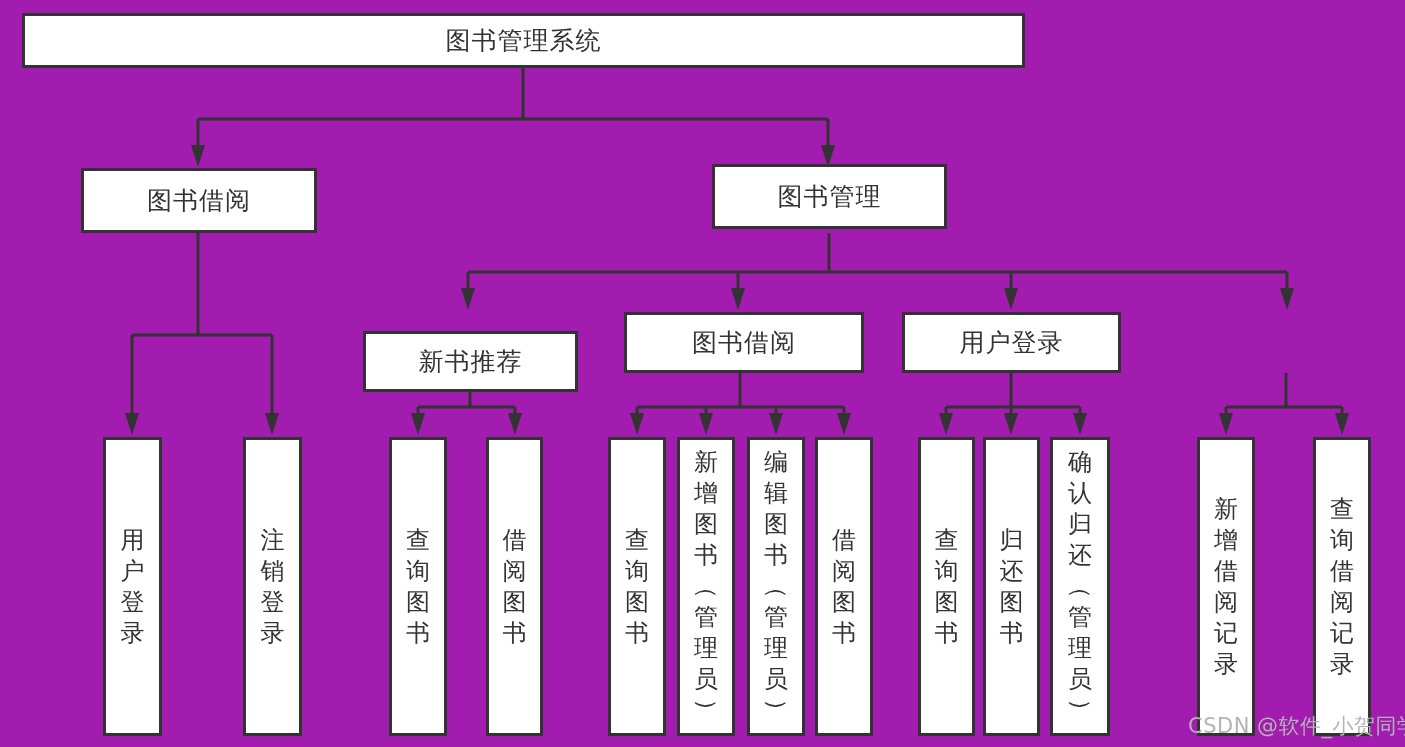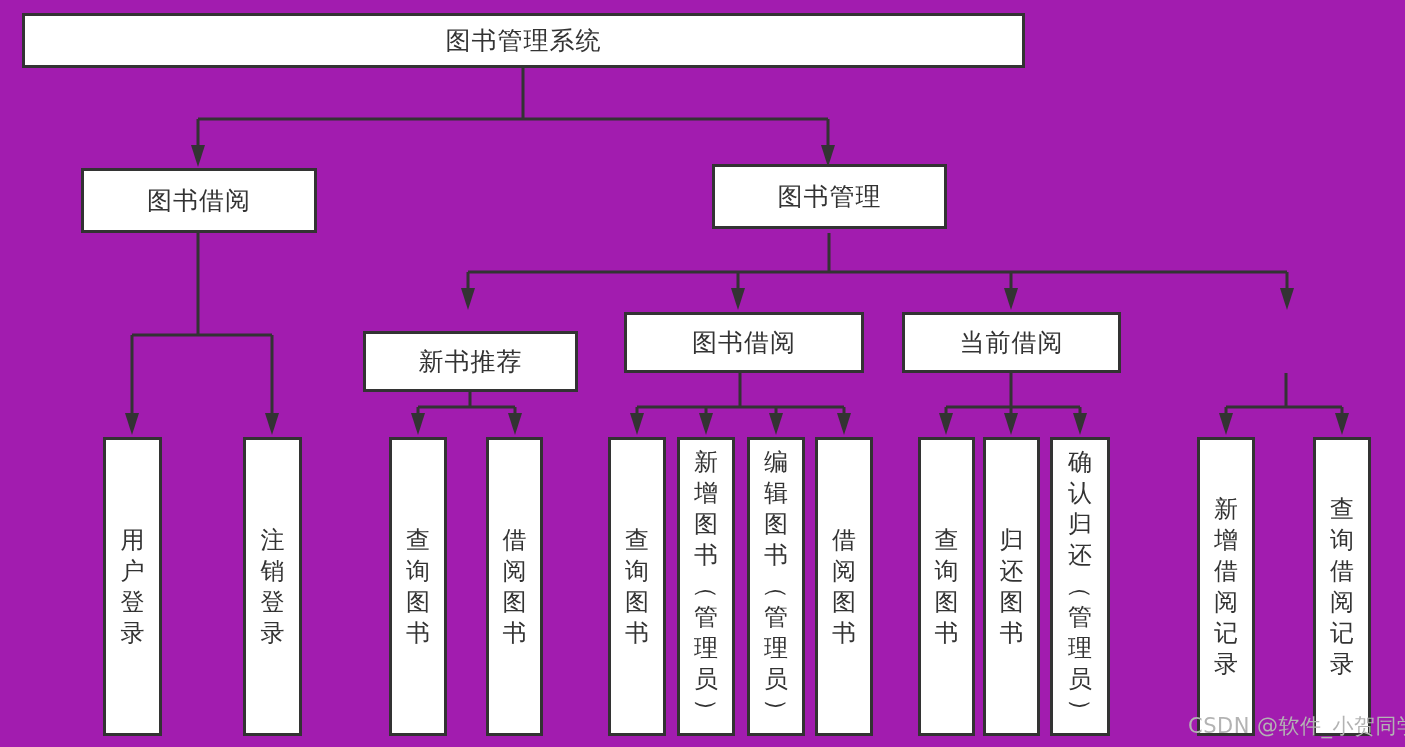--- a/index.html
+++ b/index.html
@@ -90,21 +90,21 @@
     <span class="hlabel">图书管理</span>
   </div>
 
   <div class="node" style="left:363px;top:331px;width:215px;height:61px">
     <span class="hlabel">新书推荐</span>
   </div>
   <div class="node" style="left:624px;top:312px;width:240px;height:61px">
     <span class="hlabel">图书借阅</span>
   </div>
   <div class="node" style="left:902px;top:312px;width:219px;height:61px">
-    <span class="hlabel">当前借阅</span>
+    <span class="hlabel">用户登录</span>
   </div>
 
   <div class="node" style="left:103px;top:437px;width:59px;height:299px">
     <span class="vtext">
         <span>用</span>
         <span>户</span>
         <span>登</span>
         <span>录</span>
       </span>
   </div>

